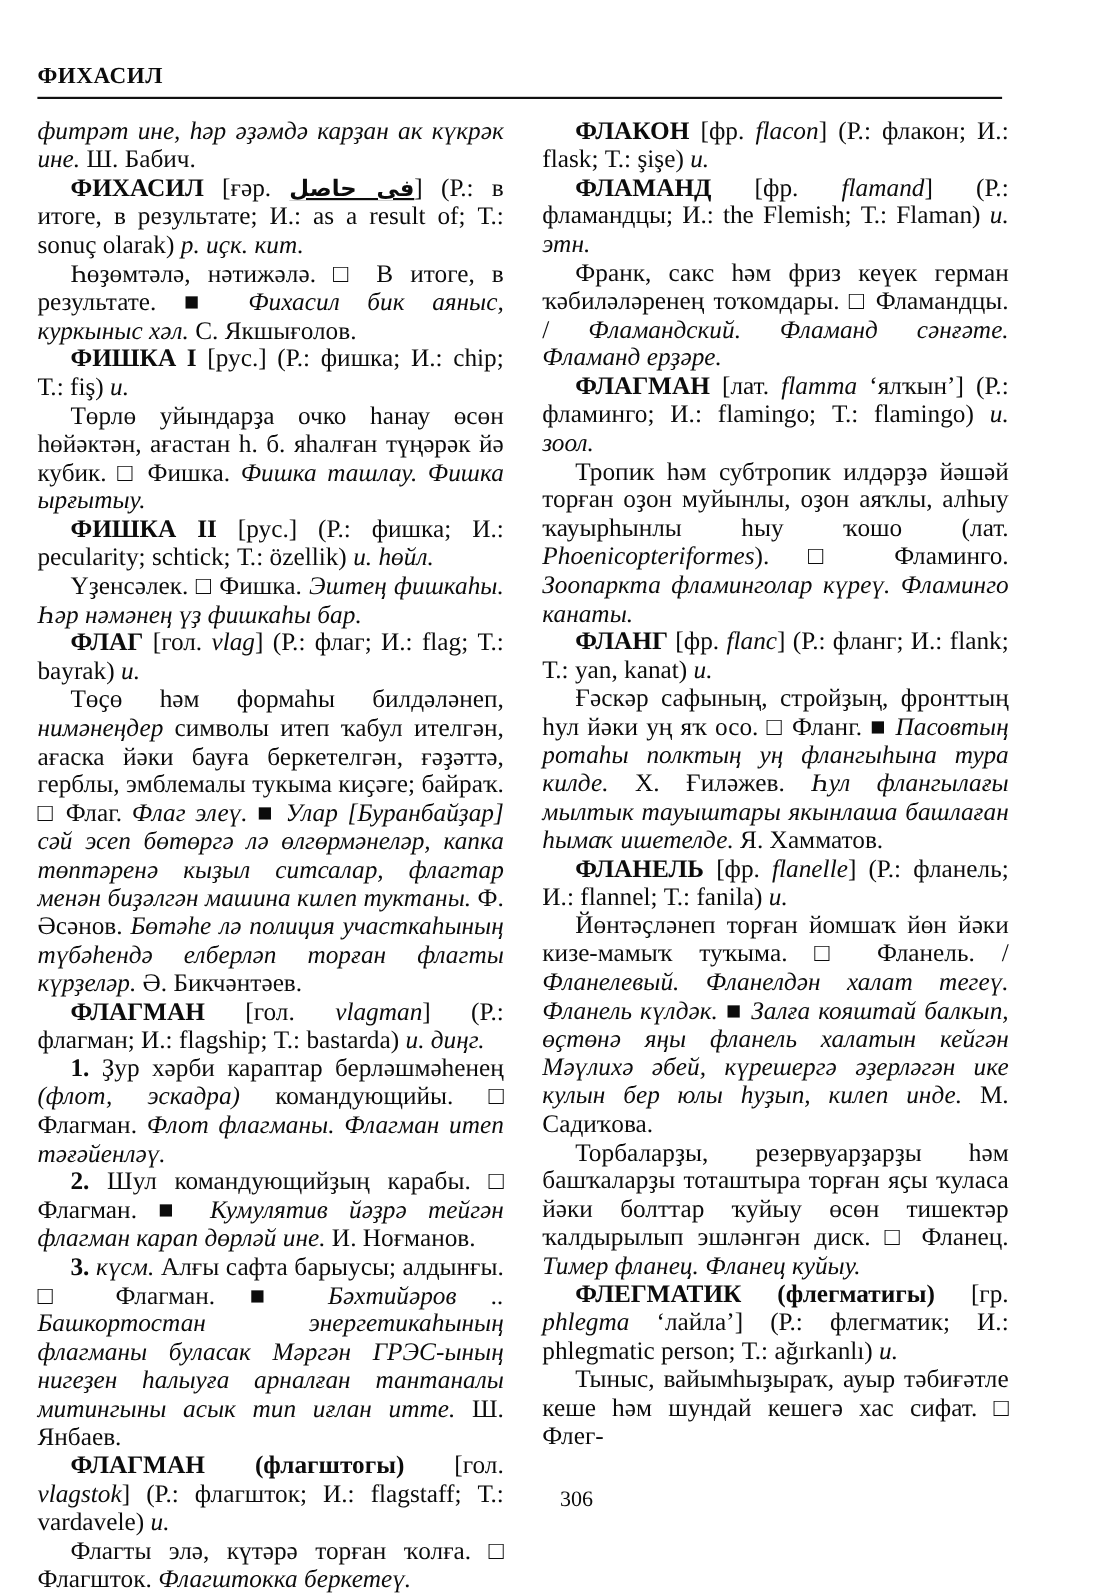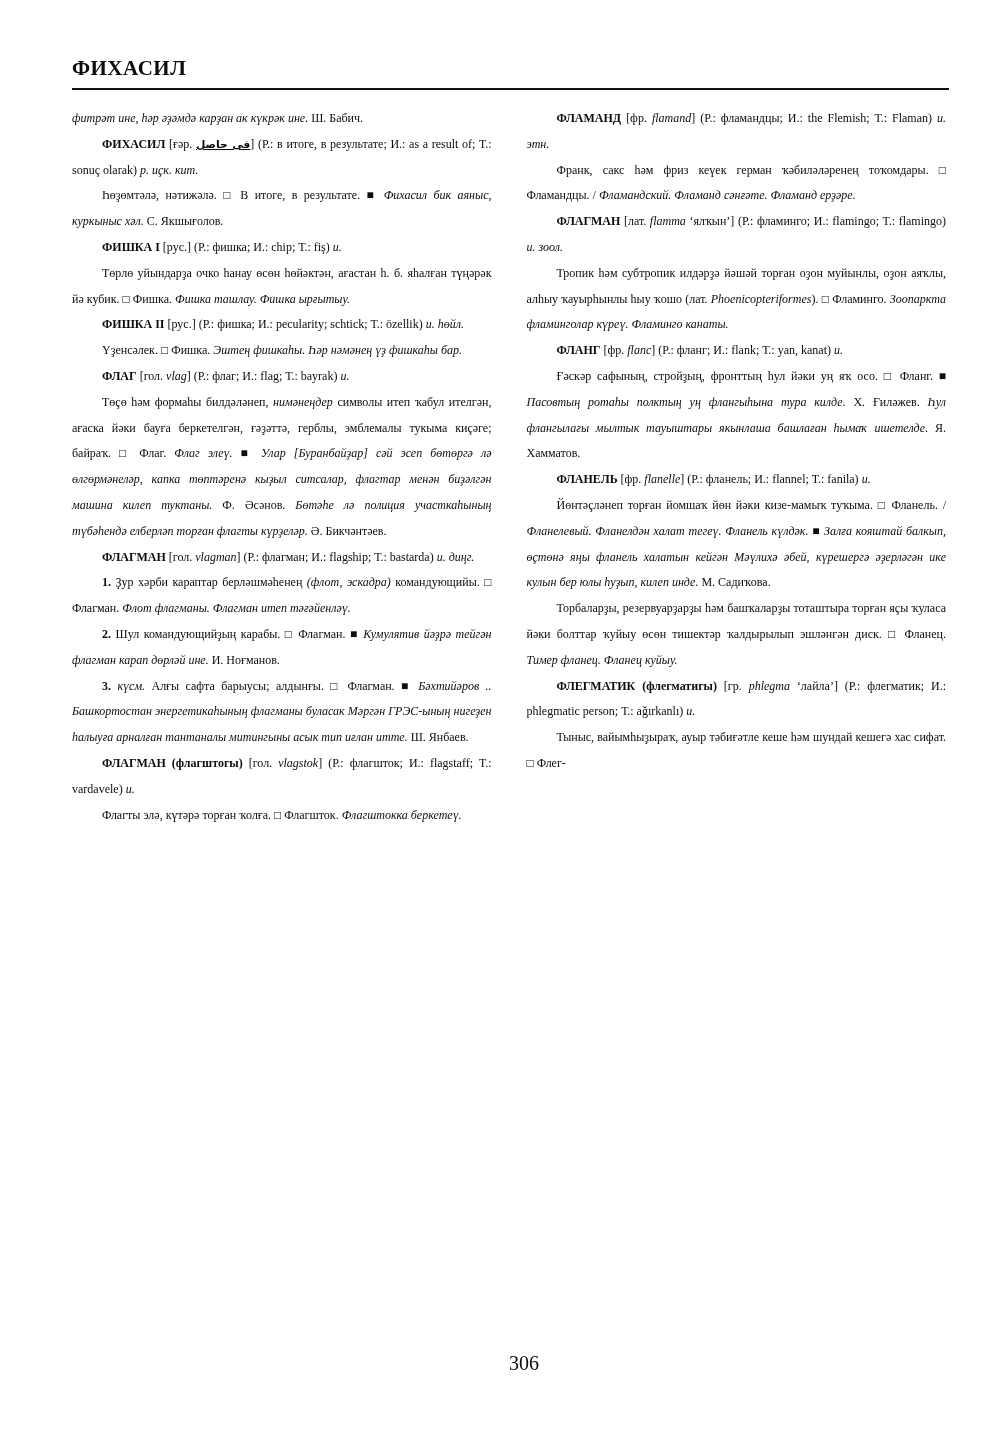--- a/index.html
+++ b/index.html
@@ -14,42 +14,42 @@
     overflow: hidden;
     color: #0c0c0c;
     font-family: "Liberation Serif", "DejaVu Sans", serif;
     -webkit-font-smoothing: antialiased;
   }
   .page {
     position: relative;
     box-sizing: border-box;
     width: 1000px;
     height: 1040px;
-    padding: 56px 54px 0 72px;
+    padding: 56px 54px 0 34px;
   }
   .running-head {
     font-weight: bold;
     font-size: 21px;
     line-height: 24px;
     letter-spacing: 0.5px;
   }
   .header-rule {
     height: 0;
     border-top: 2.5px solid #111;
     margin-top: 8px;
     width: 877px;
   }
   .columns {
     display: flex;
     gap: 35px;
     margin-top: 16px;
   }
   .col {
     width: 424px;
-    font-size: 12px;
+    font-size: 23px;
     line-height: 25.8px;
     text-align: justify;
   }
   .para { margin: 0; }
   .para.indent { text-indent: 30px; }
   .run-n { font-style: normal; }
   .run-b { font-weight: bold; }
   .run-i { font-style: italic; }
   .run-ar {
     font-family: "DejaVu Sans", sans-serif;
@@ -89,20 +89,21 @@
         <p class="para indent"><span class="run-b">ФЛАГ </span><span class="run-n">[гол. </span><span class="run-i">vlag</span><span class="run-n">] (Р.: флаг; И.: flag; Т.: bayrak) </span><span class="run-i">и.</span></p>
         <p class="para indent"><span class="run-n">Төҫө һәм формаһы билдәләнеп, </span><span class="run-i">нимәнеңдер </span><span class="run-n">символы итеп ҡабул ителгән, ағаска йәки бауға беркетелгән, ғәҙәттә, герблы, эмблемалы тукыма киҫәге; байраҡ. □ Флаг. </span><span class="run-i">Флаг элеү. </span><span class="run-n">■ </span><span class="run-i">Улар [Буранбайҙар] сәй эсеп бөтөргә лә өлгөрмәнеләр, капка төптәренә кыҙыл ситсалар, флагтар менән биҙәлгән машина килеп туктаны. </span><span class="run-n">Ф. Әсәнов. </span><span class="run-i">Бөтәһе лә полиция участкаһының түбәһендә елберләп торған флагты күрҙеләр. </span><span class="run-n">Ә. Бикчәнтәев.</span></p>
         <p class="para indent"><span class="run-b">ФЛАГМАН </span><span class="run-n">[гол. </span><span class="run-i">vlagman</span><span class="run-n">] (Р.: флагман; И.: flagship; Т.: bastarda) </span><span class="run-i">и. диңг.</span></p>
         <p class="para indent"><span class="run-b">1. </span><span class="run-n">Ҙур хәрби караптар берләшмәһенең </span><span class="run-i">(флот, эскадра) </span><span class="run-n">командующийы. □ Флагман. </span><span class="run-i">Флот флагманы. Флагман итеп тәғәйенләү.</span></p>
         <p class="para indent"><span class="run-b">2. </span><span class="run-n">Шул командующийҙың карабы. □ Флагман. ■ </span><span class="run-i">Кумулятив йәҙрә тейгән флагман карап дөрләй ине. </span><span class="run-n">И. Ноғманов.</span></p>
         <p class="para indent"><span class="run-b">3. </span><span class="run-i">күсм. </span><span class="run-n">Алғы сафта барыусы; алдынғы. □ Флагман. ■ </span><span class="run-i">Бәхтийәров .. Башкортостан энергетикаһының флагманы буласак Мәргән ГРЭС-ының нигеҙен һалыуға арналған тантаналы митингыны асык тип иғлан итте. </span><span class="run-n">Ш. Янбаев.</span></p>
         <p class="para indent"><span class="run-b">ФЛАГМАН (флагштогы) </span><span class="run-n">[гол. </span><span class="run-i">vlagstok</span><span class="run-n">] (Р.: флагшток; И.: flagstaff; Т.: vardavele) </span><span class="run-i">и.</span></p>
         <p class="para indent"><span class="run-n">Флагты элә, күтәрә торған ҡолға. □ Флагшток. </span><span class="run-i">Флагштокка беркетеү.</span></p>
       </div>
     <div class="col" id="col-right">
+        <p class="para indent"><span class="run-b">ФЛАКОН </span><span class="run-n">[фр. </span><span class="run-i">flacon</span><span class="run-n">] (Р.: флакон; И.: flask; Т.: şişe) </span><span class="run-i">и.</span></p>
         <p class="para indent"><span class="run-b">ФЛАМАНД </span><span class="run-n">[фр. </span><span class="run-i">flamand</span><span class="run-n">] (Р.: фламандцы; И.: the Flemish; Т.: Flaman) </span><span class="run-i">и. этн.</span></p>
         <p class="para indent"><span class="run-n">Франк, сакс һәм фриз кеүек герман ҡәбиләләренең тоҡомдары. □ Фламандцы. / </span><span class="run-i">Фламандский. Фламанд сәнғәте. Фламанд ерҙәре.</span></p>
         <p class="para indent"><span class="run-b">ФЛАГМАН </span><span class="run-n">[лат. </span><span class="run-i">flamma </span><span class="run-n">‘ялҡын’] (Р.: фламинго; И.: flamingo; Т.: flamingo) </span><span class="run-i">и. зоол.</span></p>
         <p class="para indent"><span class="run-n">Тропик һәм субтропик илдәрҙә йәшәй торған оҙон муйынлы, оҙон аяҡлы, алһыу ҡауырһынлы һыу ҡошо (лат. </span><span class="run-i">Phoenicopteriformes</span><span class="run-n">). □ Фламинго. </span><span class="run-i">Зоопаркта фламинголар күреү. Фламинго канаты.</span></p>
         <p class="para indent"><span class="run-b">ФЛАНГ </span><span class="run-n">[фр. </span><span class="run-i">flanc</span><span class="run-n">] (Р.: фланг; И.: flank; Т.: yan, kanat) </span><span class="run-i">и.</span></p>
         <p class="para indent"><span class="run-n">Ғәскәр сафының, стройҙың, фронттың һул йәки уң яҡ осо. □ Фланг. ■ </span><span class="run-i">Пасовтың ротаһы полктың уң флангыһына тура килде. </span><span class="run-n">Х. Ғиләжев. </span><span class="run-i">Һул флангылағы мылтык тауыштары якынлаша башлаған һымаҡ ишетелде. </span><span class="run-n">Я. Хамматов.</span></p>
         <p class="para indent"><span class="run-b">ФЛАНЕЛЬ </span><span class="run-n">[фр. </span><span class="run-i">flanelle</span><span class="run-n">] (Р.: фланель; И.: flannel; Т.: fanila) </span><span class="run-i">и.</span></p>
         <p class="para indent"><span class="run-n">Йөнтәҫләнеп торған йомшаҡ йөн йәки кизе-мамыҡ туҡыма. □ Фланель. / </span><span class="run-i">Фланелевый. Фланелдән халат тегеү. Фланель күлдәк. </span><span class="run-n">■ </span><span class="run-i">Залға кояштай балкып, өҫтөнә яңы фланель халатын кейгән Мәүлихә әбей, күрешергә әҙерләгән ике кулын бер юлы һуҙып, килеп инде. </span><span class="run-n">М. Садиҡова.</span></p>
         <p class="para indent"><span class="run-n">Торбаларҙы, резервуарҙарҙы һәм башҡаларҙы тоташтыра торған яҫы ҡуласа йәки болттар ҡуйыу өсөн тишектәр ҡалдырылып эшләнгән диск. □ Фланец. </span><span class="run-i">Тимер фланец. Фланец куйыу.</span></p>
         <p class="para indent"><span class="run-b">ФЛЕГМАТИК (флегматигы) </span><span class="run-n">[гр. </span><span class="run-i">phlegma </span><span class="run-n">‘лайла’] (Р.: флегматик; И.: phlegmatic person; Т.: ağırkanlı) </span><span class="run-i">и.</span></p>

